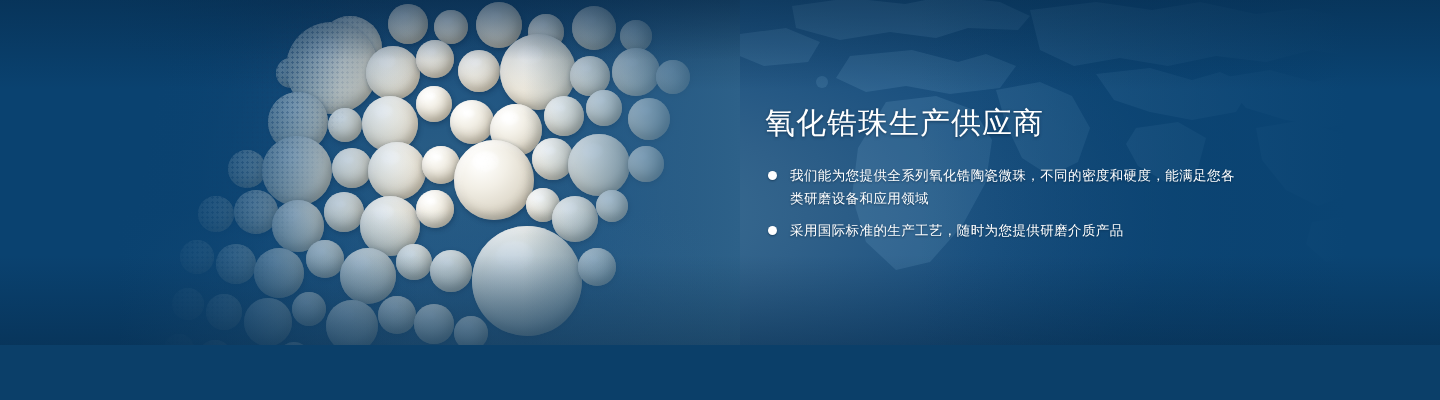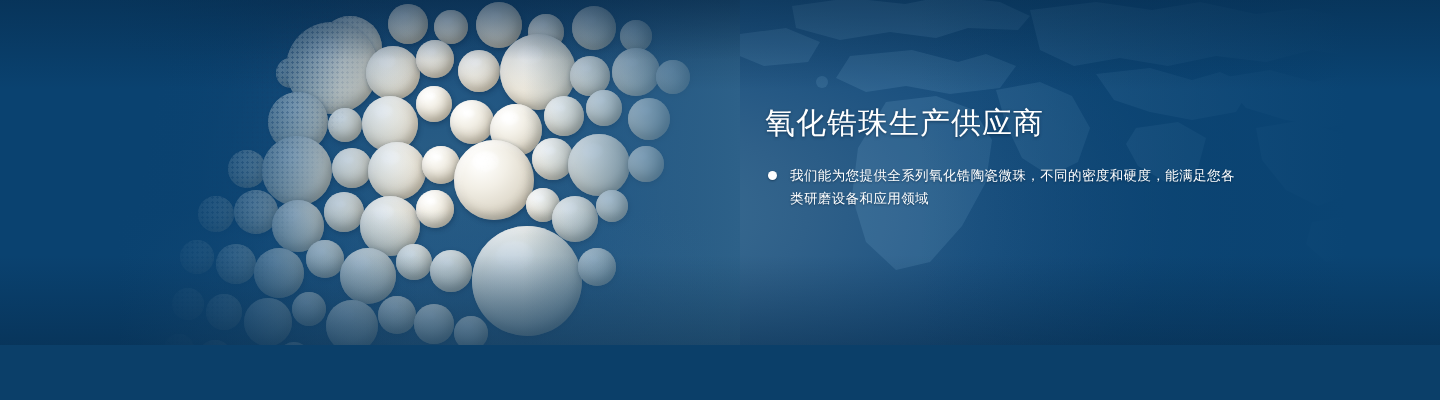--- a/index.html
+++ b/index.html
@@ -282,16 +282,20 @@
   <div class="bg-vignette"></div>
 
   <div class="content">
     <h1 class="headline">氧化锆珠生产供应商</h1>
 
     <ul class="bullets">
       <li class="bullet">
         <span class="bullet-dot"></span>
         <span class="bullet-text">我们能为您提供全系列氧化锆陶瓷微珠，不同的密度和硬度，能满足您各类研磨设备和应用领域</span>
       </li>
+      <li class="bullet">
+        <span class="bullet-dot"></span>
+        <span class="bullet-text">采用国际标准的生产工艺，随时为您提供研磨介质产品</span>
+      </li>
     </ul>
   </div>
 
 </div>
 
 </body></html>

